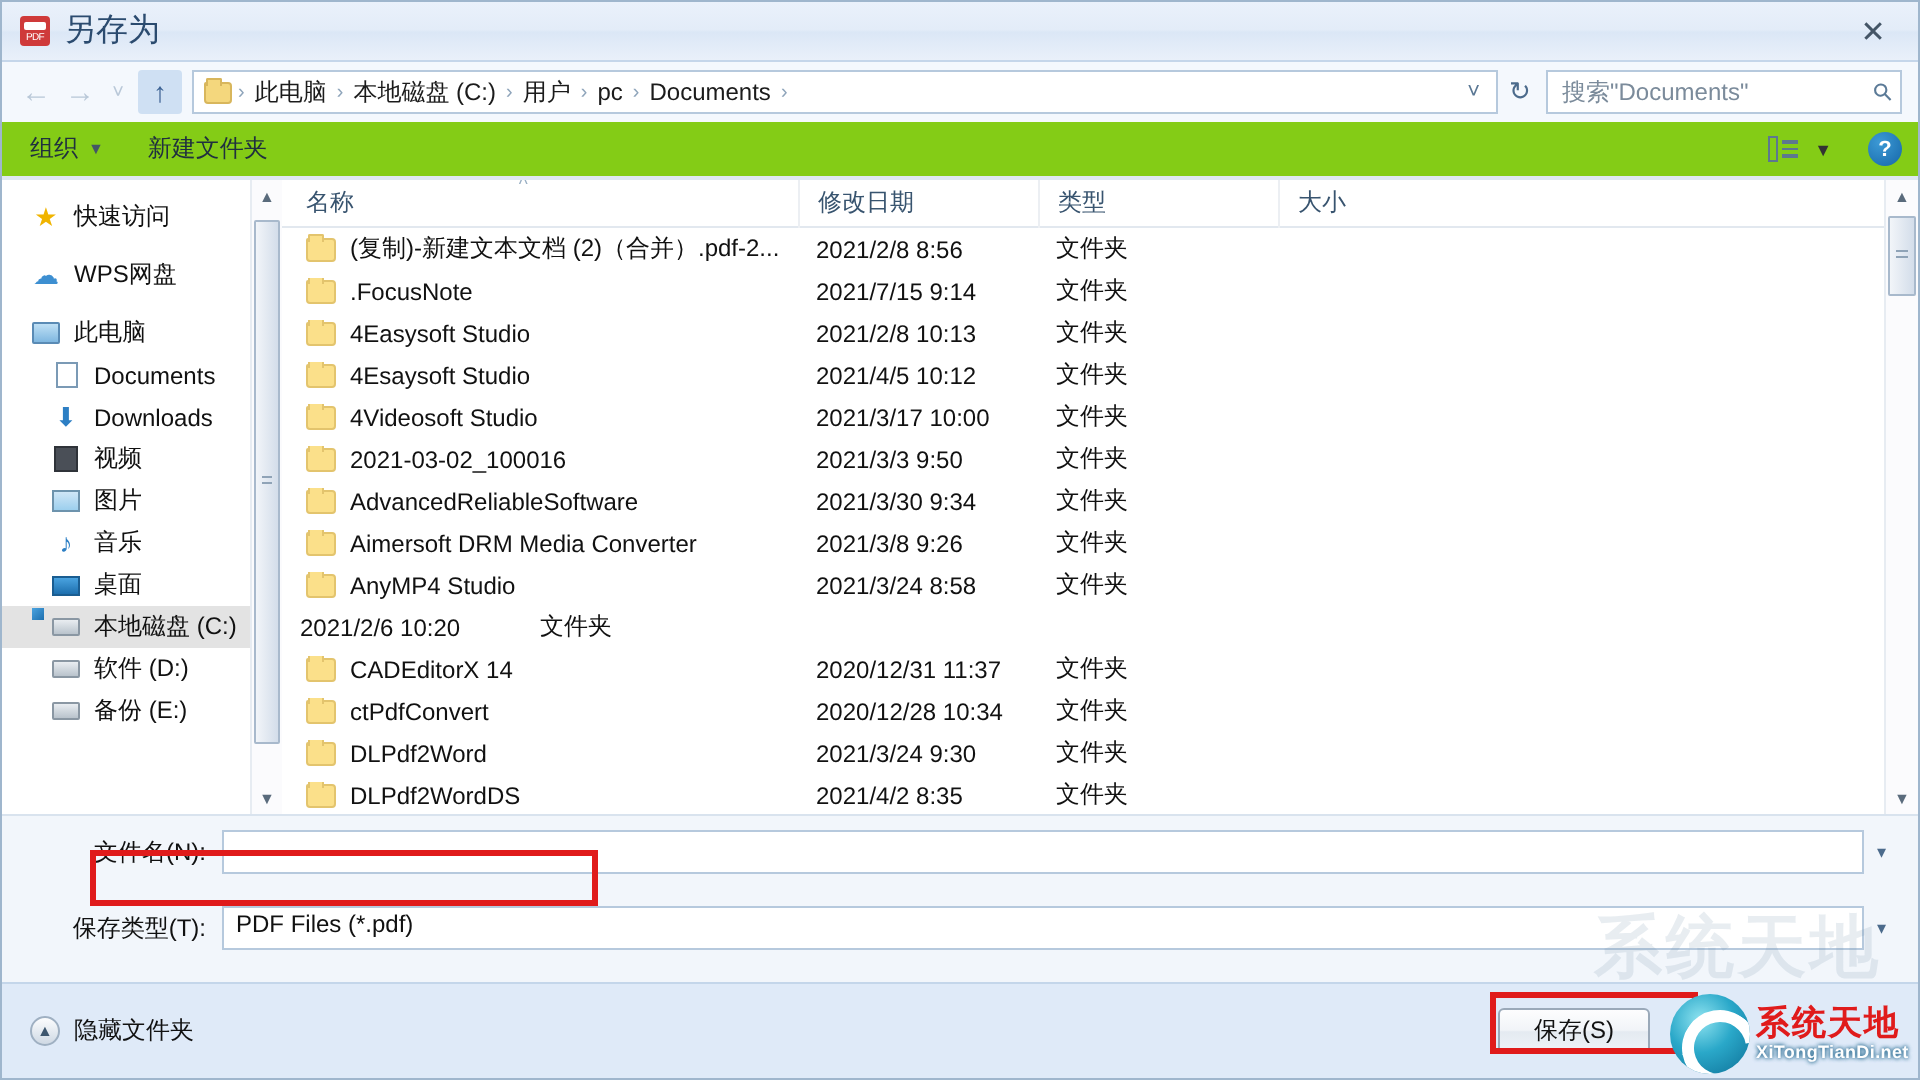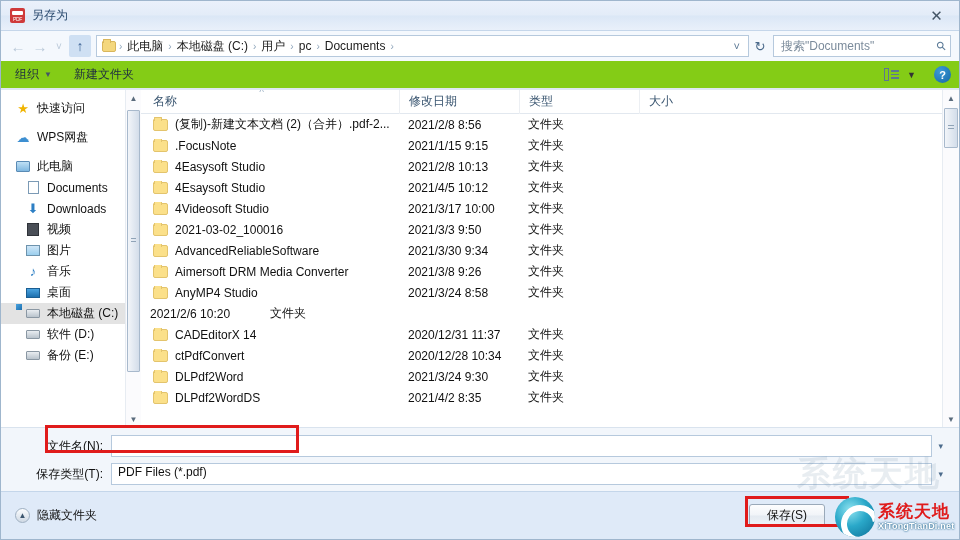--- a/index.html
+++ b/index.html
@@ -29,21 +29,21 @@
     display:flex; align-items:flex-end; justify-content:center;
   }
   .pdf-icon:before {
     content:""; position:absolute; top:3px; left:2px; right:2px; height:4px;
     background:#fff; border-radius:1px;
   }
   .pdf-icon span {
     font-size:5px; color:#fff; font-family:"Liberation Sans",sans-serif;
     line-height:6px; margin-bottom:1px; letter-spacing:-.3px;
   }
-  #title-text { font-size:12px; color:#2b4b6f; }
+  #title-text { font-size:16px; color:#2b4b6f; }
   #close-btn {
     position:absolute; right:0; top:0; width:45px; height:29px;
     display:flex; align-items:center; justify-content:center;
     color:#4a6party; color:#456; font-size:15px; font-weight:400;
   }
   
   #addressbar {
     height:30px; flex:0 0 30px; display:flex; align-items:center;
     padding:0 8px 0 6px; background:#f4f8fd;
   }
@@ -192,21 +192,21 @@
     content:""; position:absolute; top:-3px; left:0; width:6px; height:3px;
     background:#fbe08a; border:1px solid #e3c46d; border-bottom:none; border-radius:1px 1px 0 0;
   }
   #list-sb { position:absolute; top:0; right:0; width:17px; height:100%;
     background:#fbfbfd; border-left:1px solid #e7ecf2; }
   
   #formarea {
     flex:0 0 62px; background:#f2f6fb; border-top:1px solid #d9e3ee;
     padding:7px 10px 0 10px;
   }
-  .frow { display:flex; align-items:center; height:22px; margin-bottom:6px; position:relative; }
+  .frow { display:flex; align-items:center; height:22px; margin-bottom:16px; position:relative; }
   .flabel {
     width:100px; text-align:right; padding-right:8px;
     font-size:12px; color:#111; white-space:nowrap;
   }
   .finput {
     flex:1; height:22px; background:#fff; border:1px solid #b6c9dd;
     display:flex; align-items:center; padding:0 2px 4px 6px; font-size:12px; color:#111;
   }
   .fvalue { flex:1; white-space:nowrap; }
   .fcaret { color:#4c6b8c; font-size:9px; padding:0 6px; }
@@ -425,21 +425,21 @@
             </div>
             <div class="cell c-date">2021/2/8 8:56</div>
             <div class="cell c-type">文件夹</div>
             <div class="cell c-size"></div>
           </div>
           <div class="row">
             <div class="cell c-name">
               <span class="folder-ic"></span>
               <span>.FocusNote</span>
             </div>
-            <div class="cell c-date">2021/1/15 9:15</div>
+            <div class="cell c-date">2021/7/15 9:14</div>
             <div class="cell c-type">文件夹</div>
             <div class="cell c-size"></div>
           </div>
           <div class="row">
             <div class="cell c-name">
               <span class="folder-ic"></span>
               <span>4Easysoft Studio</span>
             </div>
             <div class="cell c-date">2021/2/8 10:13</div>
             <div class="cell c-type">文件夹</div>

